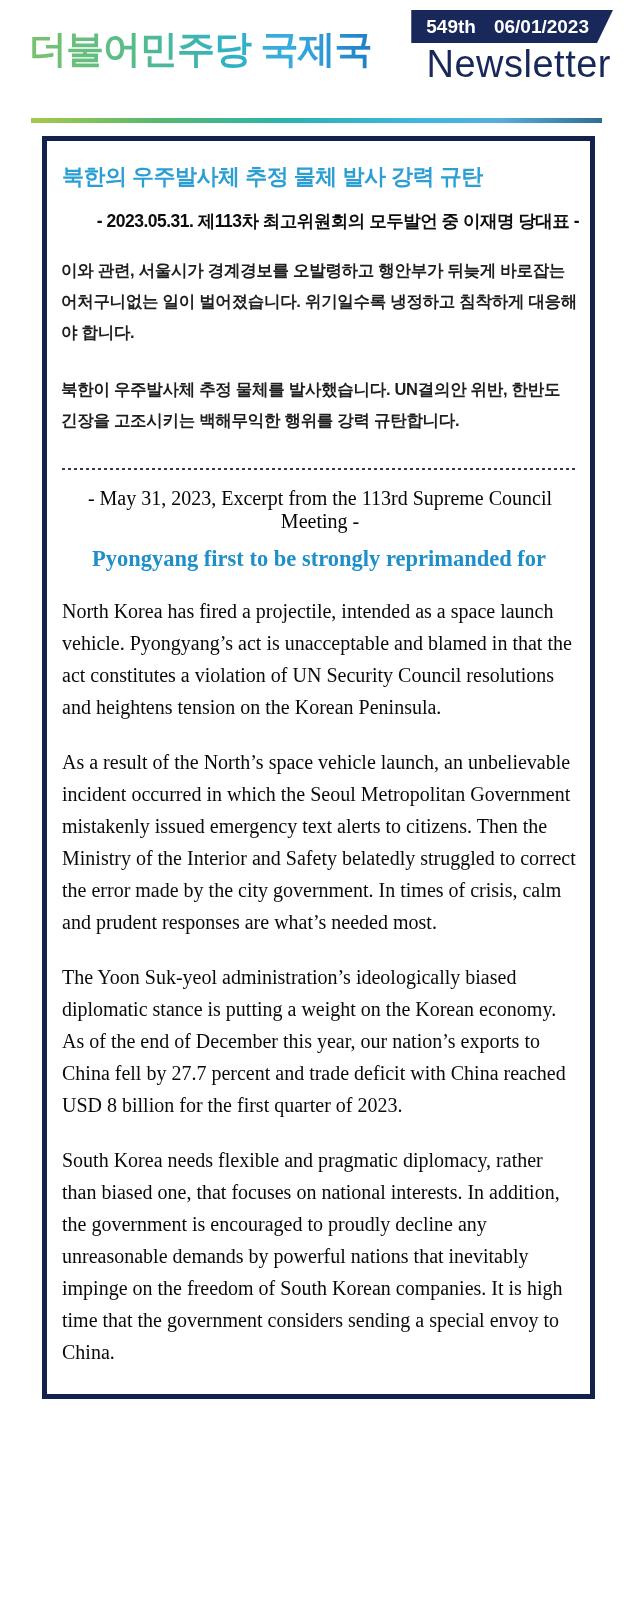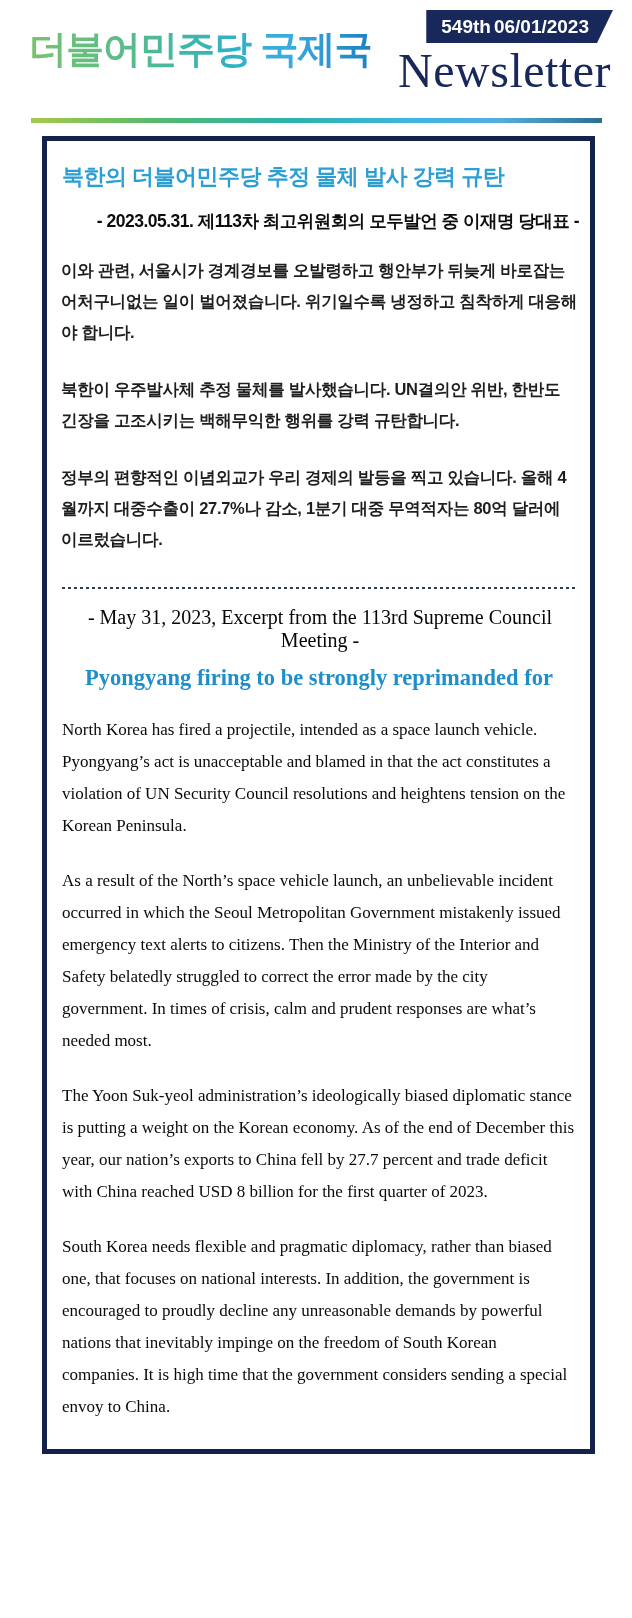--- a/index.html
+++ b/index.html
@@ -30,33 +30,33 @@
 
   .issue-badge {
     position: absolute;
     right: 19px;
     top: 10px;
     height: 33px;
     background: var(--navy);
     color: #ffffff;
     display: flex;
     align-items: center;
-    gap: 3px;
+    gap: 18px;
     padding: 0 24px 0 15px;
     font-size: 19px;
     font-weight: 600;
     clip-path: polygon(0 0, 100% 0, calc(100% - 16px) 100%, 0 100%);
   }
 
   .newsletter-label {
     position: absolute;
     right: 21px;
     top: 43px;
-    font-family: Liberation Serif, serif;
-    font-size: 48px;
+    font-family: Liberation Sans, sans-serif;
+    font-size: 38px;
     font-weight: 500;
     color: var(--navy);
     letter-spacing: 0.5px;
   }
 
   .header-rule {
     margin: 0 30px 0 31px;
     height: 5px;
     background: linear-gradient(90deg, #a6c94a 0%, #55b96e 22%, #2ab3ae 45%, #3fb6e2 68%, #55aedd 82%, #2e6f90 100%);
   }
@@ -123,21 +123,21 @@
     font-size: 22.5px;
     font-weight: 700;
     color: var(--en-title-blue);
     text-align: center;
     line-height: 34px;
     margin: 0 0 19px 0;
   }
 
   .en-body p {
     font-family: "Liberation Serif", "DejaVu Serif", serif;
-    font-size: 17px;
+    font-size: 20px;
     color: #0a0a0a;
     line-height: 32px;
     margin: 0 2px 23px 3px;
   }
   .en-body p:last-child { margin-bottom: 0; }
 </style>
 </head>
 <body>
 
 <div class="header">
@@ -148,35 +148,34 @@
     <span>06/01/2023</span>
   </div>
 
   <div class="newsletter-label">Newsletter</div>
 </div>
 
 <div class="header-rule"></div>
 
 <div class="content-box">
 
-  <div class="ko-title">북한의 더불어민주당 추정 물체 발사 강력 규탄</div>
+  <div class="ko-title">북한의 우주발사체 추정 물체 발사 강력 규탄</div>
   <div class="ko-subtitle">- 2023.05.31. 제113차 최고위원회의 모두발언 중 이재명 당대표 -</div>
 
   <div class="ko-body">
     <p>이와 관련, 서울시가 경계경보를 오발령하고 행안부가 뒤늦게 바로잡는 어처구니없는 일이 벌어졌습니다. 위기일수록 냉정하고 침착하게 대응해야 합니다.</p>
     <p>북한이 우주발사체 추정 물체를 발사했습니다. UN결의안 위반, 한반도 긴장을 고조시키는 백해무익한 행위를 강력 규탄합니다.</p>
-    <p>정부의 편향적인 이념외교가 우리 경제의 발등을 찍고 있습니다. 올해 4월까지 대중수출이 27.7%나 감소, 1분기 대중 무역적자는 80억 달러에 이르렀습니다.</p>
   </div>
 
   <div class="section-divider"></div>
 
   <div class="en-meta">- May 31, 2023, Excerpt from the 113rd Supreme Council Meeting -</div>
 
   <div class="en-title">
-    <span>Pyongyang firing to be strongly reprimanded for</span><br>
+    <span>Pyongyang first to be strongly reprimanded for</span><br>
   </div>
 
   <div class="en-body">
     <p>North Korea has fired a projectile, intended as a space launch vehicle. Pyongyang’s act is unacceptable and blamed in that the act constitutes a violation of UN Security Council resolutions and heightens tension on the Korean Peninsula.</p>
     <p>As a result of the North’s space vehicle launch, an unbelievable incident occurred in which the Seoul Metropolitan Government mistakenly issued emergency text alerts to citizens. Then the Ministry of the Interior and Safety belatedly struggled to correct the error made by the city government. In times of crisis, calm and prudent responses are what’s needed most.</p>
     <p>The Yoon Suk-yeol administration’s ideologically biased diplomatic stance is putting a weight on the Korean economy. As of the end of December this year, our nation’s exports to China fell by 27.7 percent and trade deficit with China reached USD 8 billion for the first quarter of 2023.</p>
     <p>South Korea needs flexible and pragmatic diplomacy, rather than biased one, that focuses on national interests. In addition, the government is encouraged to proudly decline any unreasonable demands by powerful nations that inevitably impinge on the freedom of South Korean companies. It is high time that the government considers sending a special envoy to China.</p>
   </div>
 
 </div>

